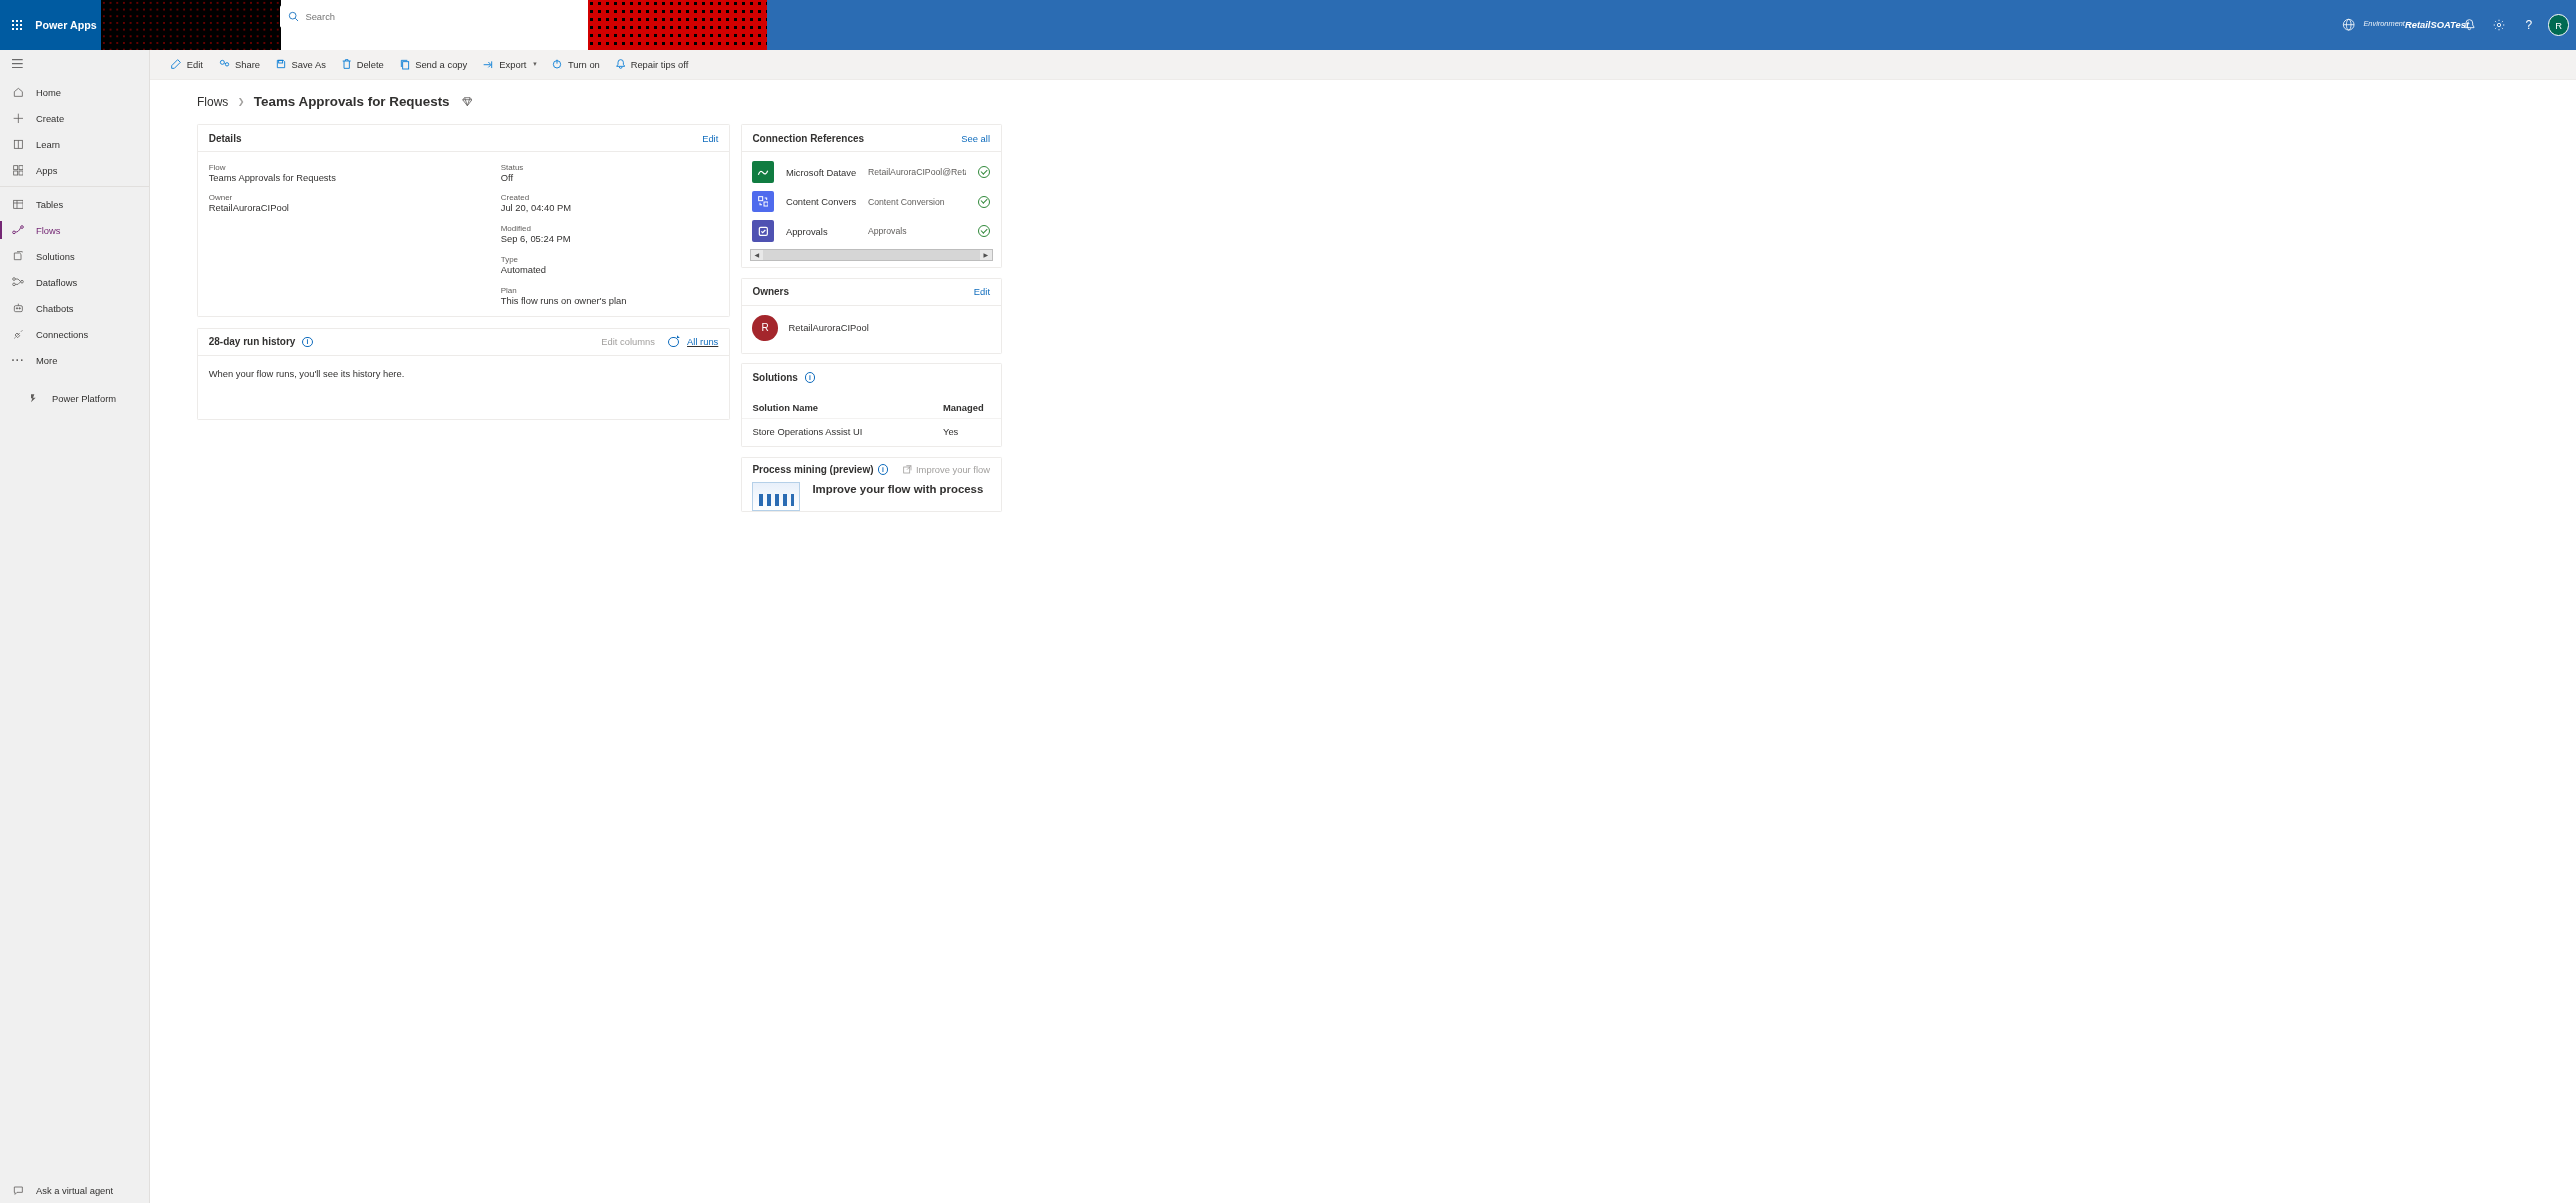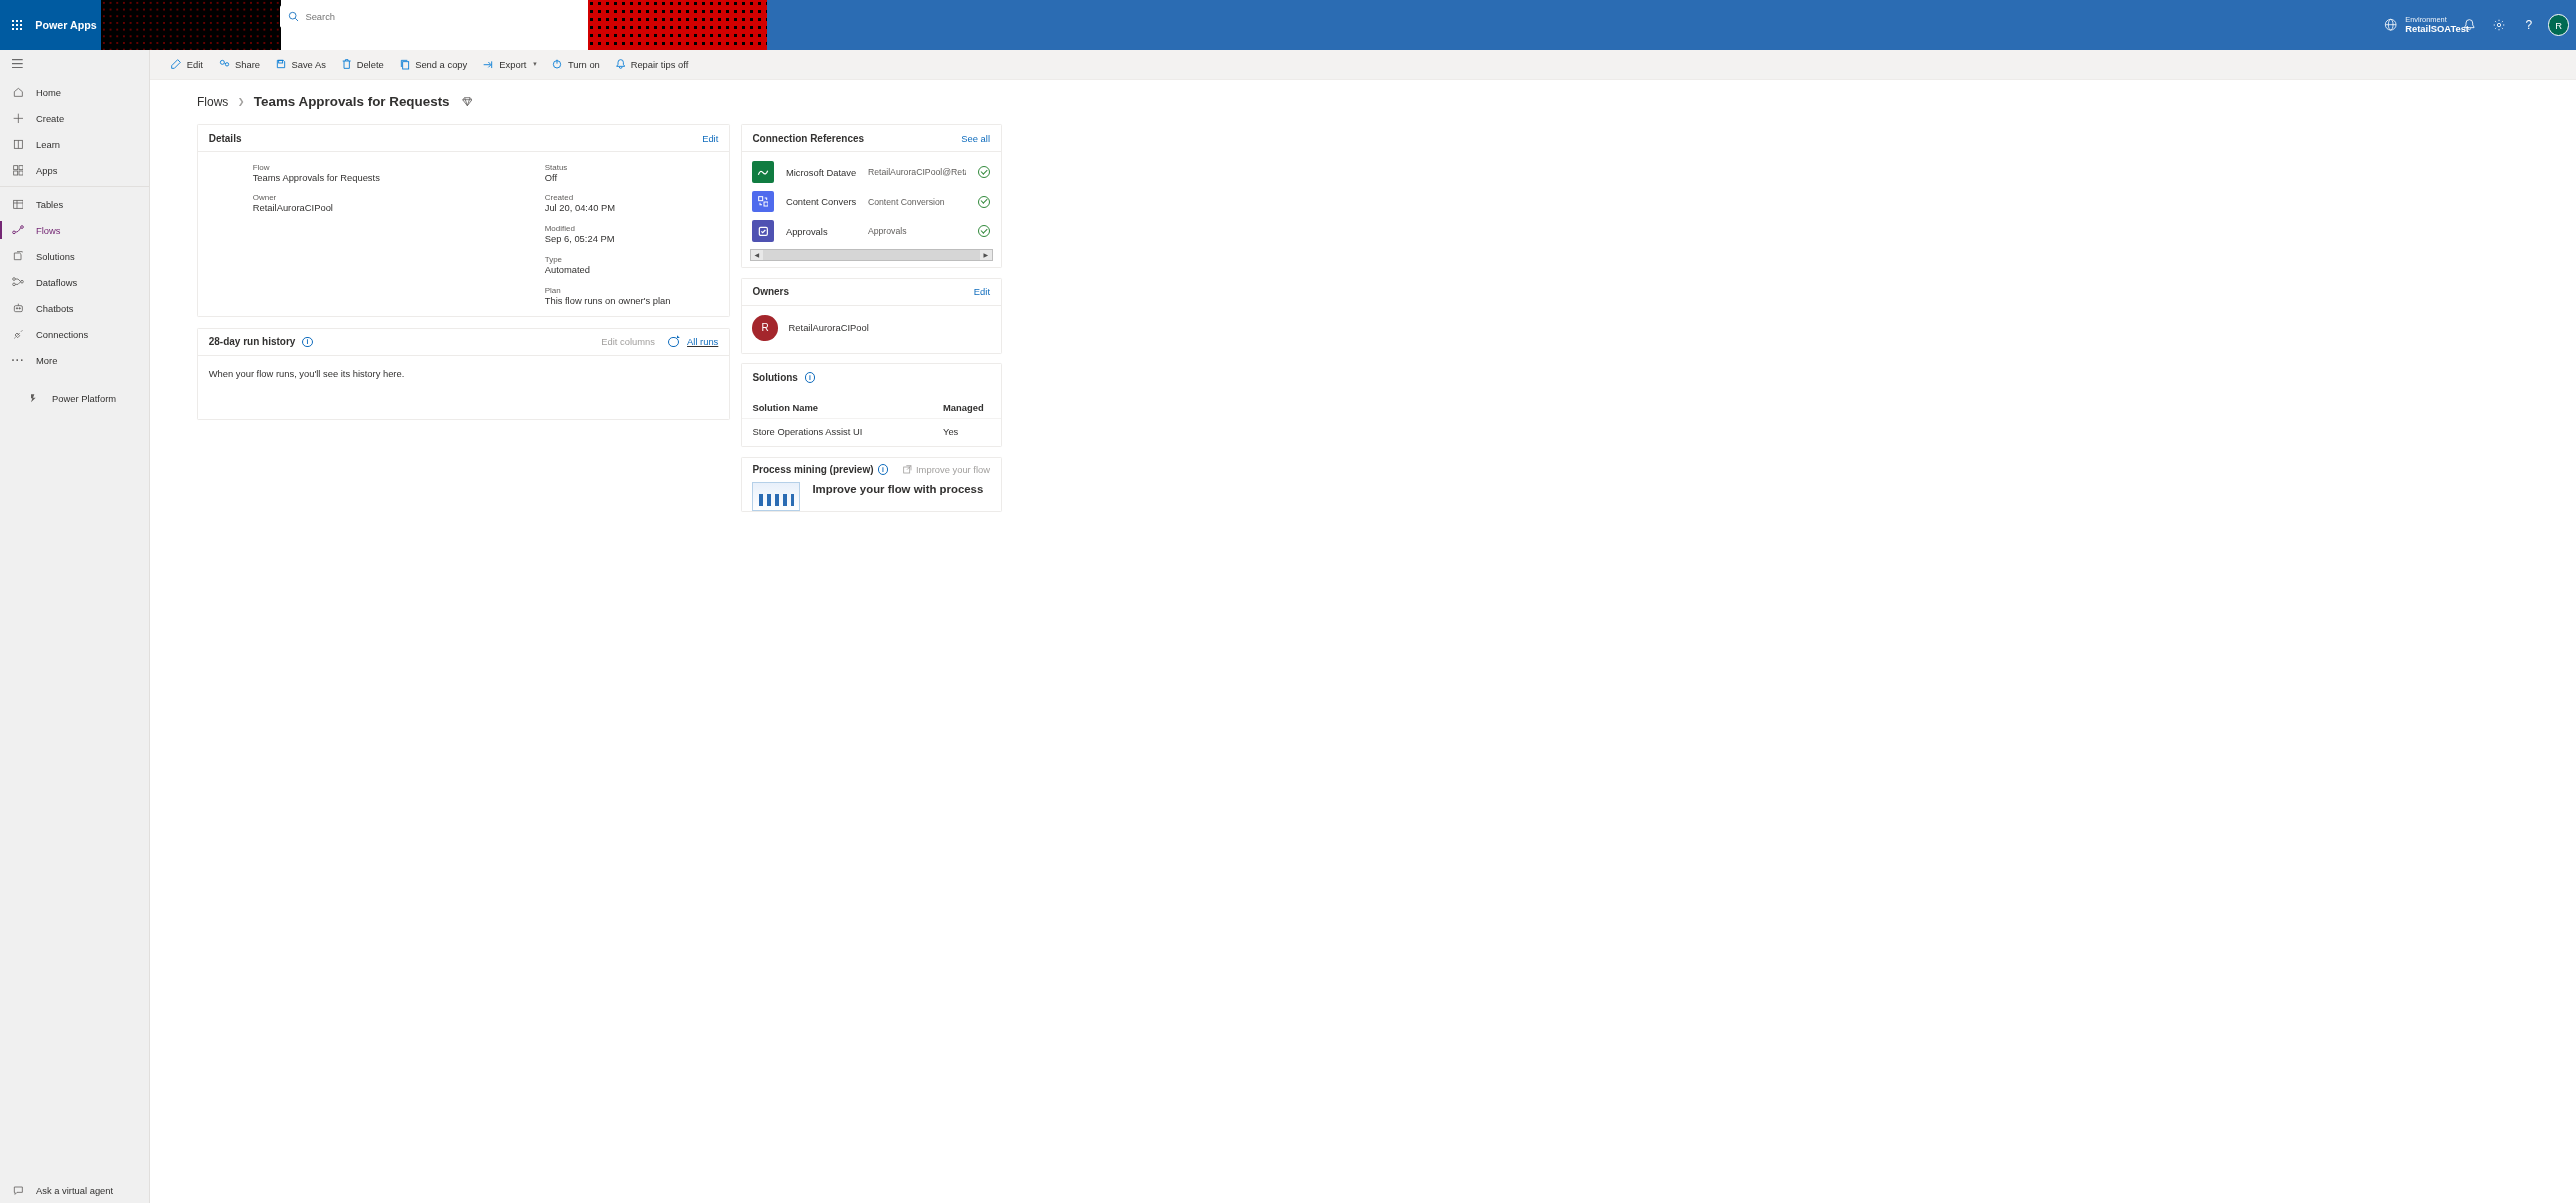--- a/index.html
+++ b/index.html
@@ -10,21 +10,21 @@
 .topbar { height: 50px; background: linear-gradient(90deg, #005ba1 0 101px, #000 101px 280px, #fff 280px 588px, #d20000 588px 767px, #2b6cb3 767px); display: flex; align-items: center; position: relative; }
 .topbar .segment-black, .topbar .segment-red { position:absolute; top:0; bottom:0; background-repeat:repeat; }
 .segment-black { left:101px; width:180px; background-color:#000; background-image: radial-gradient(circle at 2.7px 2.7px, #600 1.3px, transparent 1.3px); background-size:6.7px 6.7px; }
 .segment-red { left:588px; width:179px; background-color:#d20000; background-image: radial-gradient(circle at 3.4px 3.4px, #000 1.7px, transparent 1.7px); background-size:8px 8px; }
 .waffle { width:34px; height:34px; display:flex; align-items:center; justify-content:center; color:#fff; z-index:2; }
 .brand { font-size:10.7px; font-weight:600; color:#fff; z-index:2; margin-left:1.3px; }
 .searchbox { position:absolute; left:280px; width:307px; top:4.7px; height:23px; background:#fff; border-radius:2.7px; display:flex; align-items:center; padding:0 8px; z-index:3; }
 .searchbox input { border:none; outline:none; flex:1; font-size:9.4px; margin-left:6.7px; background:transparent; }
 .env-block { position:absolute; right:107px; display:flex; align-items:center; color:#fff; z-index:2; gap:8px; }
 .env-block .globe { font-size:12px; }
-.env-text { display:flex; flex-direction:column; line-height:1.1; }
+.env-text { display:flex; flex-direction:row; line-height:1.1;font-style:italic; }
 .env-text .lbl { font-size:7.4px; opacity:.9; }
 .env-text .val { font-size:9.4px; font-weight:600; }
 .topbar-icons { position:absolute; right:6.7px; display:flex; align-items:center; gap:2.7px; z-index:2; }
 .topbar-icons .icon-btn { width:27px; height:34px; display:flex; align-items:center; justify-content:center; color:#fff; font-size:10.7px; }
 .avatar-top { width:21.5px; height:21.5px; border-radius:50%; background:#006a52; color:#fff; display:flex; align-items:center; justify-content:center; font-size:9.4px; border:1.3px solid #fff; margin-left:2.7px; }
 
 
 .app-body { flex:1; display:flex; overflow:hidden; }
 
 
@@ -64,21 +64,21 @@
 .card { border:0.7px solid #edebe9; border-radius:1.3px; background:#fff; }
 .card-head { height:27px; display:flex; align-items:center; justify-content:space-between; padding:0 10.7px; border-bottom:0.7px solid #edebe9; }
 .card-head .ct { font-size:10px; font-weight:600; }
 .card-head .actions { display:flex; gap:13.4px; align-items:center; font-size:9.4px; }
 .link { color:#0f6cbd; cursor:pointer; }
 .muted { color:#a19f9d; }
 .info-icon { width:10.7px; height:10.7px; border:0.7px solid #0f6cbd; border-radius:50%; display:inline-flex; align-items:center; justify-content:center; font-size:6.7px; color:#0f6cbd; font-style:normal; font-weight:600; }
 
 .details-body { display:flex; padding:10.7px; gap:27px; }
 .details-col { display:flex; flex-direction:column; gap:10.7px; }
-.details-col.first { flex:0 0 52%;margin-left:44px; }
+.details-col.first { flex:0 0 52%; }
 .dfield .lbl { font-size:8px; color:#605e5c; margin-bottom:0; }
 .dfield .val { font-size:9.4px; color:#323130; }
 
 .history-body { padding:12px 10.7px 40px; font-size:9.4px; color:#323130; }
 .reload-icon { width:10.7px; height:10.7px; border:1.3px solid #0f6cbd; border-radius:50%; display:inline-block; position:relative; }
 .reload-icon::after { content:""; position:absolute; top:-1.3px; right:-1.3px; border:2.7px solid transparent; border-top-color:#0f6cbd; transform:rotate(45deg); }
 
 
 .conn-body { padding:5.4px 0 2.7px; }
 .conn-row { display:flex; align-items:center; padding:4px 10.7px; gap:12px; }

